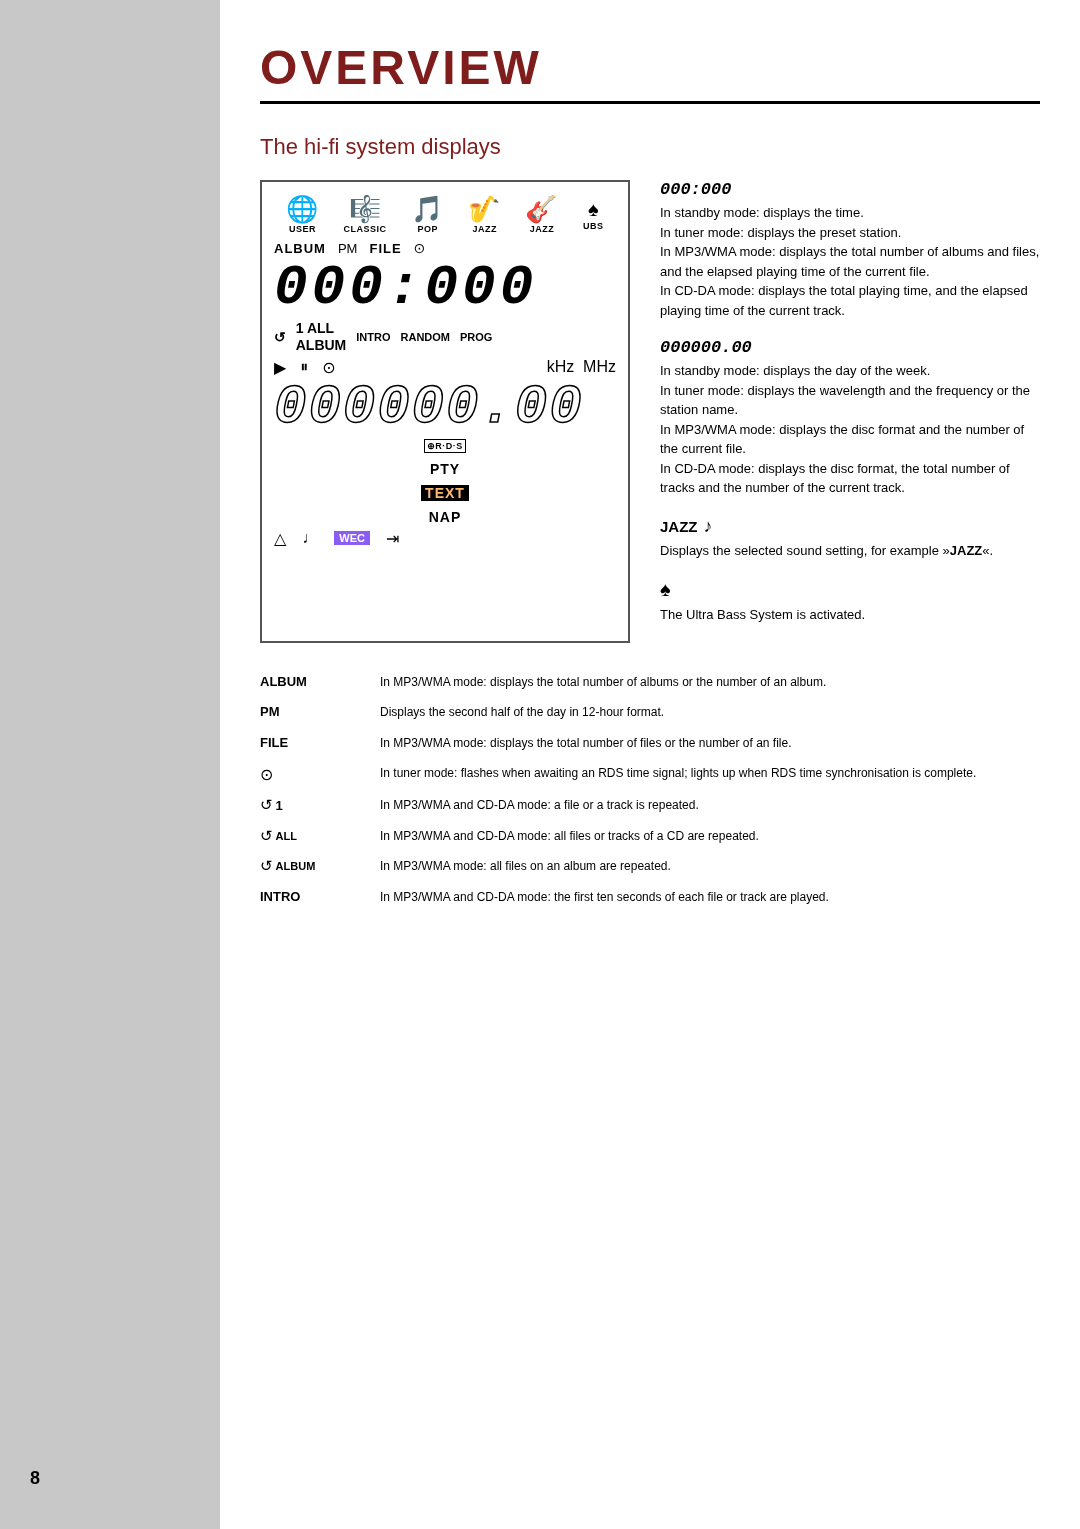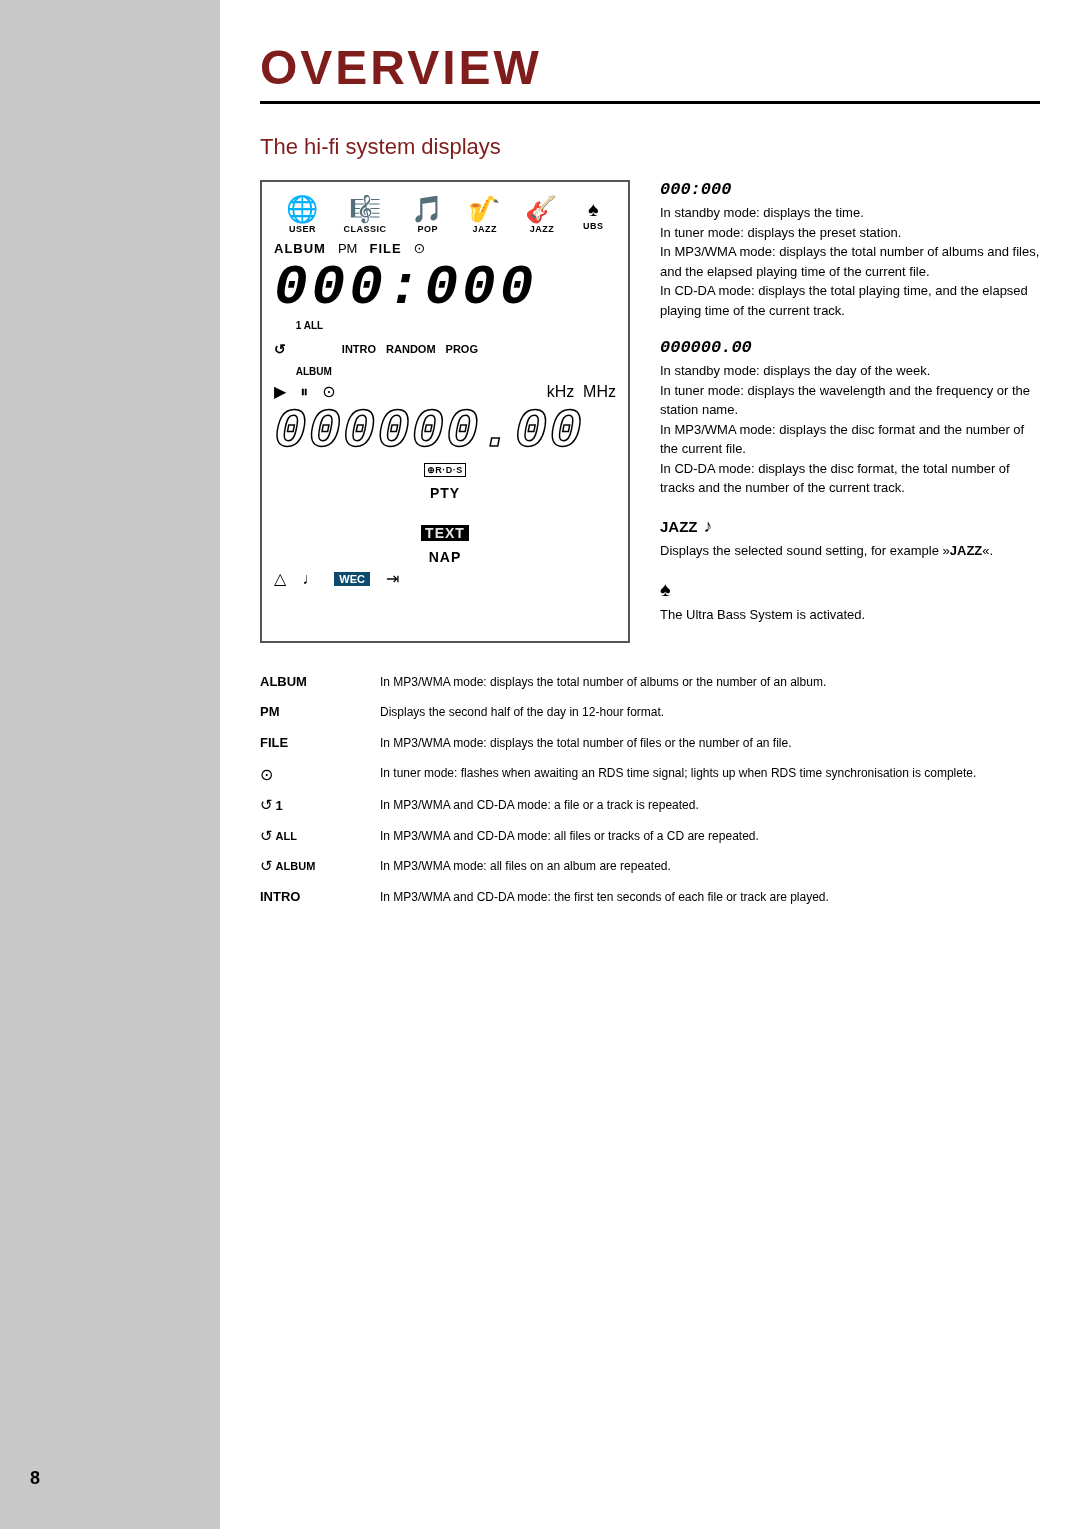--- a/index.html
+++ b/index.html
@@ -213,21 +213,21 @@
 
     
     .bottom-icons {
       display: flex;
       align-items: center;
       gap: 16px;
       margin-top: 4px;
     }
 
     .wec-box {
-      background: #0c4a6e;
+      background: #8b5cf6;
       color: #fff;
       font-size: 11px;
       font-weight: bold;
       padding: 1px 5px;
     }
 
     
     .desc-col {
       flex: 1;
     }
@@ -351,42 +351,42 @@
         <span class="label-bold">ALBUM</span>
         <span>PM</span>
         <span class="label-bold">FILE</span>
         <span style="font-size:14px;">⊙</span>
       </div>
 
       <div class="big-display">000:000</div>
 
       <div class="mode-row">
         <span class="repeat-icon">↺</span>
-        <span style="font-size:10px; font-weight:bold; display:flex; flex-direction:column; line-height:1.2;gap:34px;">
+        <span style="font-size:14px; font-weight:bold; display:flex; flex-direction:column; line-height:1.2;">
           <span>1 ALL</span>
           <span>ALBUM</span>
         </span>
         <span>INTRO</span>
         <span>RANDOM</span>
         <span>PROG</span>
       </div>
 
       <div class="playback-row">
         <span>▶</span>
         <span>⏸</span>
         <span>⊙</span>
         <span class="khz-mhz">kHz&nbsp;&nbsp;MHz</span>
       </div>
 
       <div class="big-display-outline">000000.00</div>
 
       <div class="pty-row">
         <span class="rds-logo">⊕R·D·S</span>
         <span class="pty-label">PTY</span>
-        <span class="text-label" style="background:#000; color:#e5e5e5; padding: 0 4px; margin-top: 16px;">TEXT</span>
+        <span class="text-label" style="background:#000; color:#fdba74; padding: 0 4px;">TEXT</span>
         <span class="nap-label">NAP</span>
       </div>
 
       <div class="bottom-icons">
         <span style="font-size:16px;">△</span>
         <span style="font-size:16px;">♩</span>
         <span class="wec-box">WEC</span>
         <span style="font-size:16px;">⇥</span>
       </div>
     </div>

